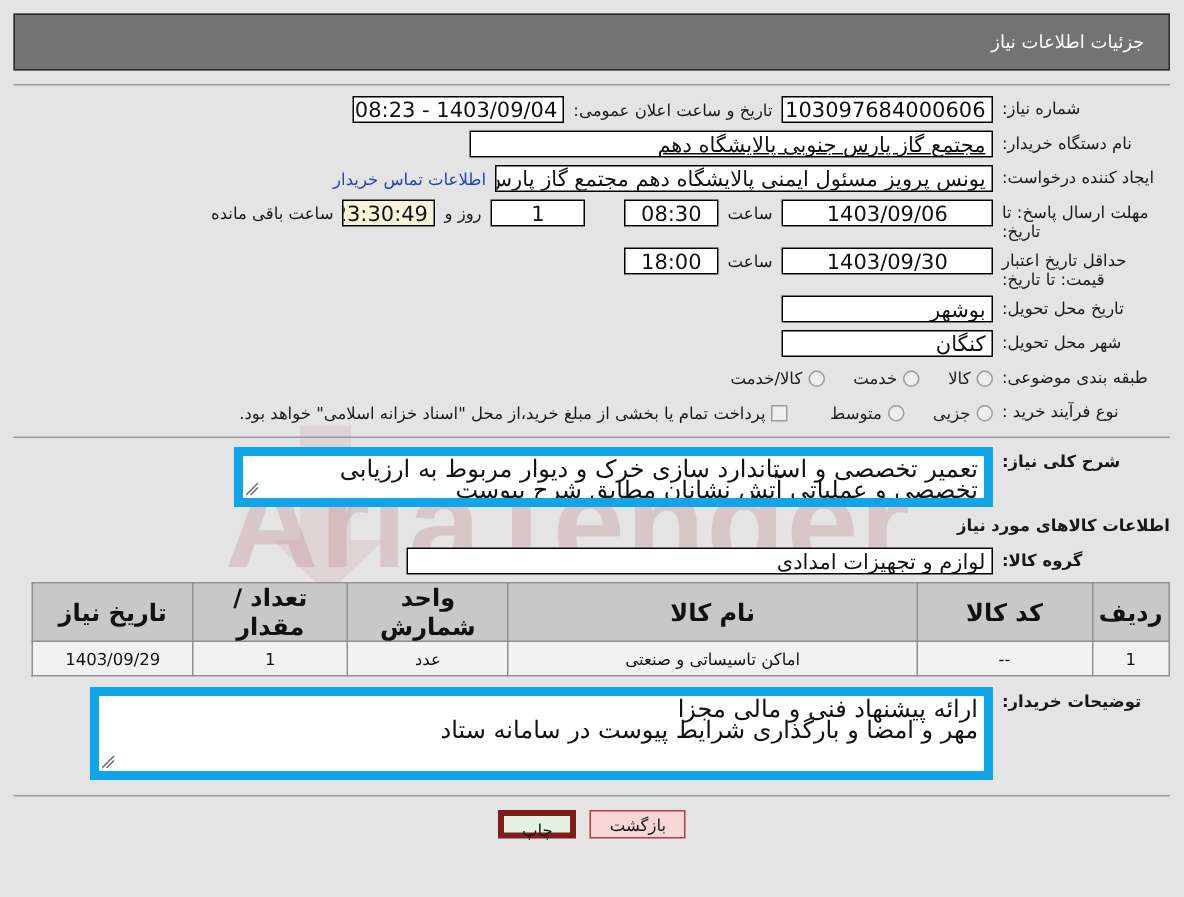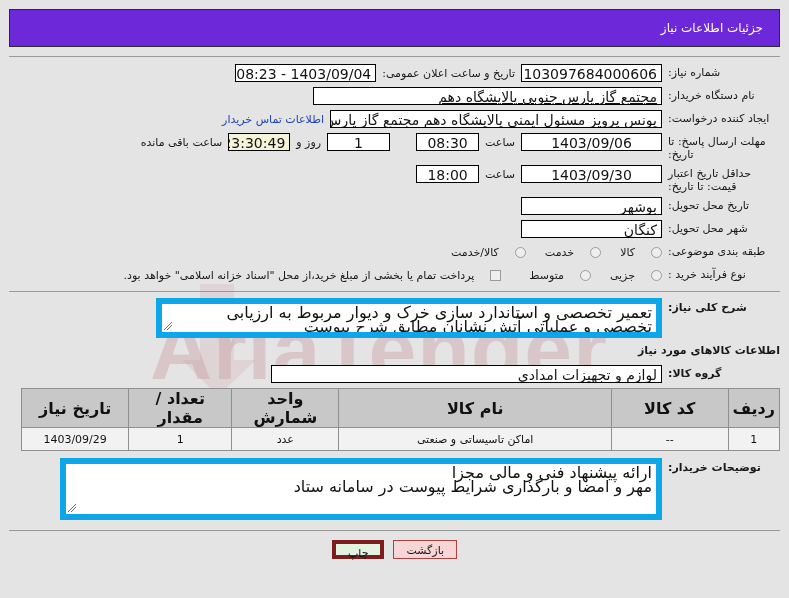--- a/index.html
+++ b/index.html
@@ -50,21 +50,21 @@
   
   .page {
     position: relative;
     z-index: 10;
     padding: 0;
   }
 
   .titlebar {
     margin: 9px 9px 0 9px;
     height: 38px;
-    background: #6d28d9;
+    background: #737373;
     border: 1px solid #2c2c2c;
     display: flex;
     align-items: center;
     justify-content: flex-start;
     padding: 0 16px;
     box-sizing: border-box;
   }
   .titlebar .t {
     color: #ffffff;
     font-size: 12px;
@@ -152,21 +152,21 @@
   .radio-group {
     display: flex;
     flex-direction: row;
     align-items: center;
     gap: 5px;
   }
   .radio-item {
     display: flex;
     flex-direction: row;
     align-items: center;
-    gap: 16px;
+    gap: 4px;
     margin-left: 14px;
   }
   .radio {
     width: 11px; height: 11px;
     border-radius: 50%;
     border: 1px solid #9b9b9b;
     background: #eeeeee;
     box-sizing: border-box;
     display: inline-block;
   }

